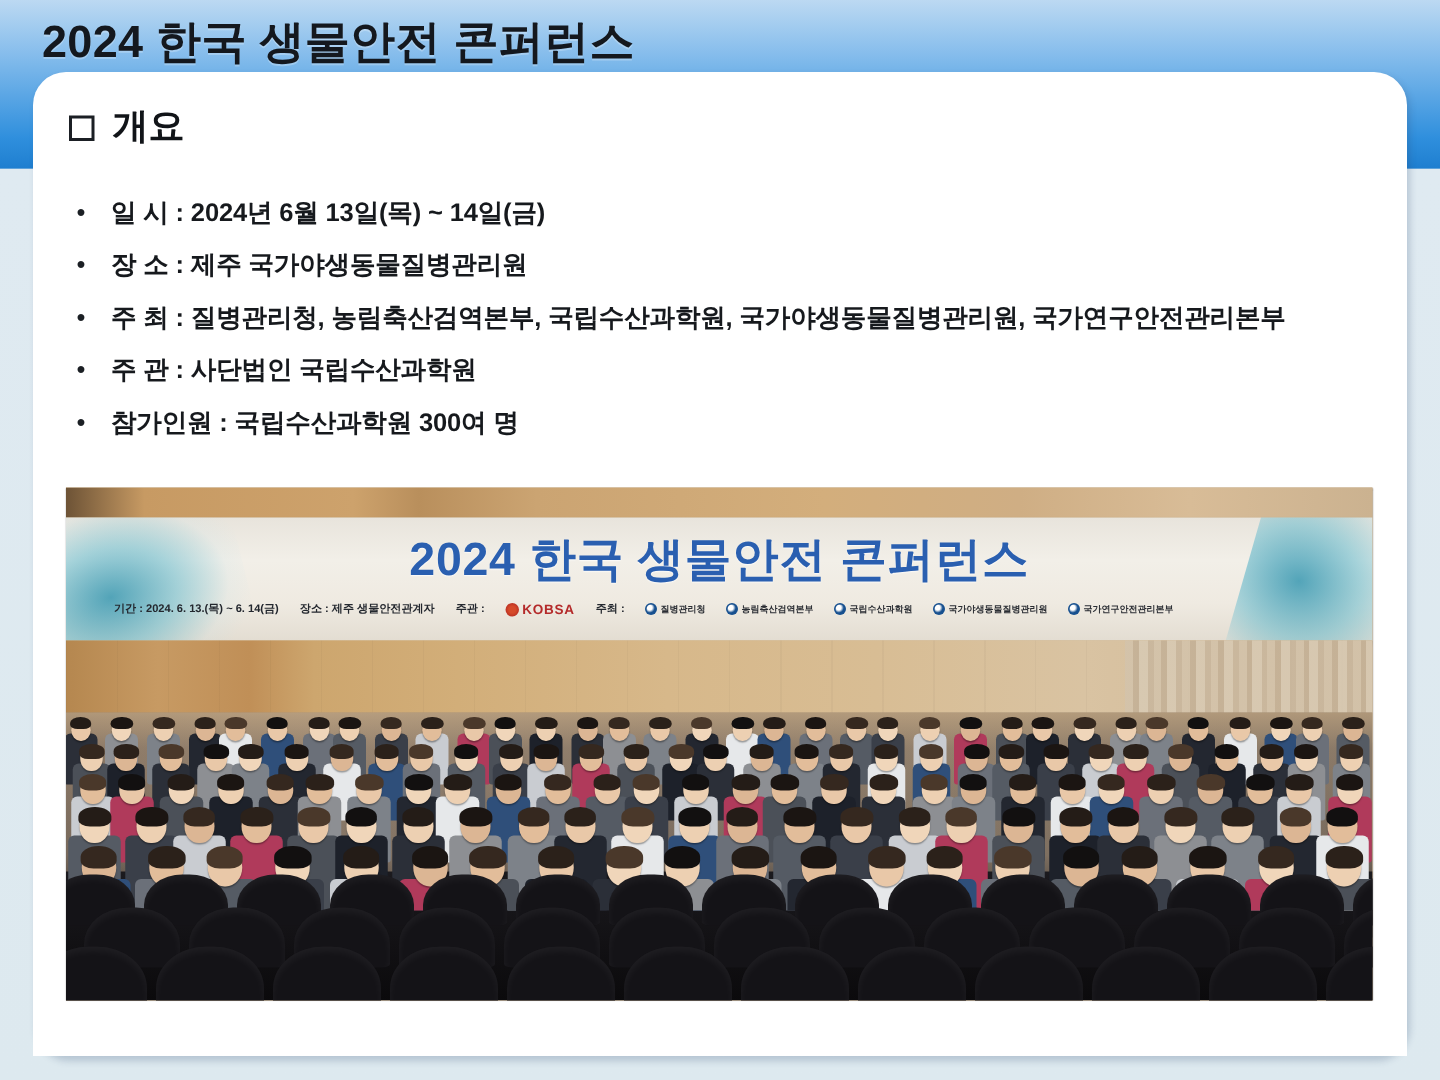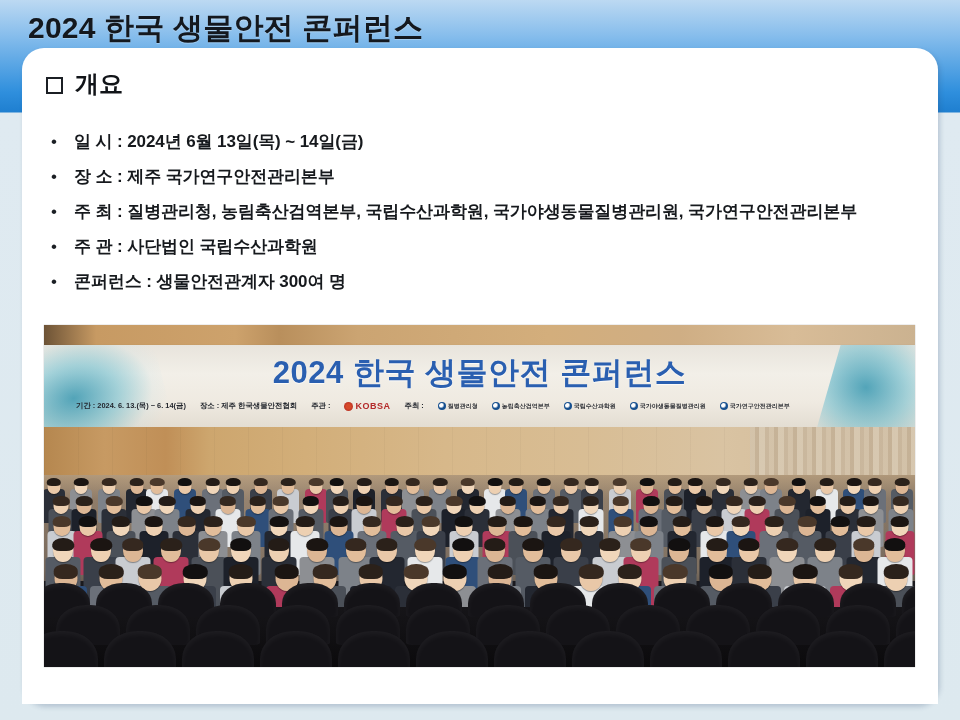--- a/index.html
+++ b/index.html
@@ -282,48 +282,48 @@
       <span>개요</span>
     </div>
 
     <div class="bullet-list">
       <div class="bullet-row">
         <span class="dot">•</span>
         <span class="bullet-text">일 시 : 2024년 6월 13일(목) ~ 14일(금)</span>
       </div>
       <div class="bullet-row">
         <span class="dot">•</span>
-        <span class="bullet-text">장 소 : 제주 국가연구안전관리본부</span>
+        <span class="bullet-text">장 소 : 제주 국가야생동물질병관리원</span>
       </div>
       <div class="bullet-row">
         <span class="dot">•</span>
         <span class="bullet-text">주 최 : 질병관리청, 농림축산검역본부, 국립수산과학원, 국가야생동물질병관리원, 국가연구안전관리본부</span>
       </div>
       <div class="bullet-row">
         <span class="dot">•</span>
         <span class="bullet-text">주 관 : 사단법인 국립수산과학원</span>
       </div>
       <div class="bullet-row">
         <span class="dot">•</span>
-        <span class="bullet-text">콘퍼런스 : 생물안전관계자 300여 명</span>
+        <span class="bullet-text">참가인원 : 국립수산과학원 300여 명</span>
       </div>
     </div>
 
     <div class="photo">
       <div class="photo-inner">
 
         <div class="wall-top"></div>
 
         <div class="banner">
           <div class="banner-swoosh"></div>
           <div class="banner-swoosh right"></div>
           <div class="banner-title">2024 한국 생물안전 콘퍼런스</div>
           <div class="banner-sub">
             <span>기간 : 2024. 6. 13.(목) ~ 6. 14(금)</span>
-            <span>장소 : 제주 한국생물안전협회</span>
+            <span>장소 : 제주 생물안전관계자</span>
             <span>주관 :</span>
             <span class="kobsa">
               <span class="biohaz"></span>
               <span>KOBSA</span>
             </span>
             <span>주최 :</span>
             <span class="org-logo">
               <span class="taeguk"></span>
               <span>질병관리청</span>
             </span>

